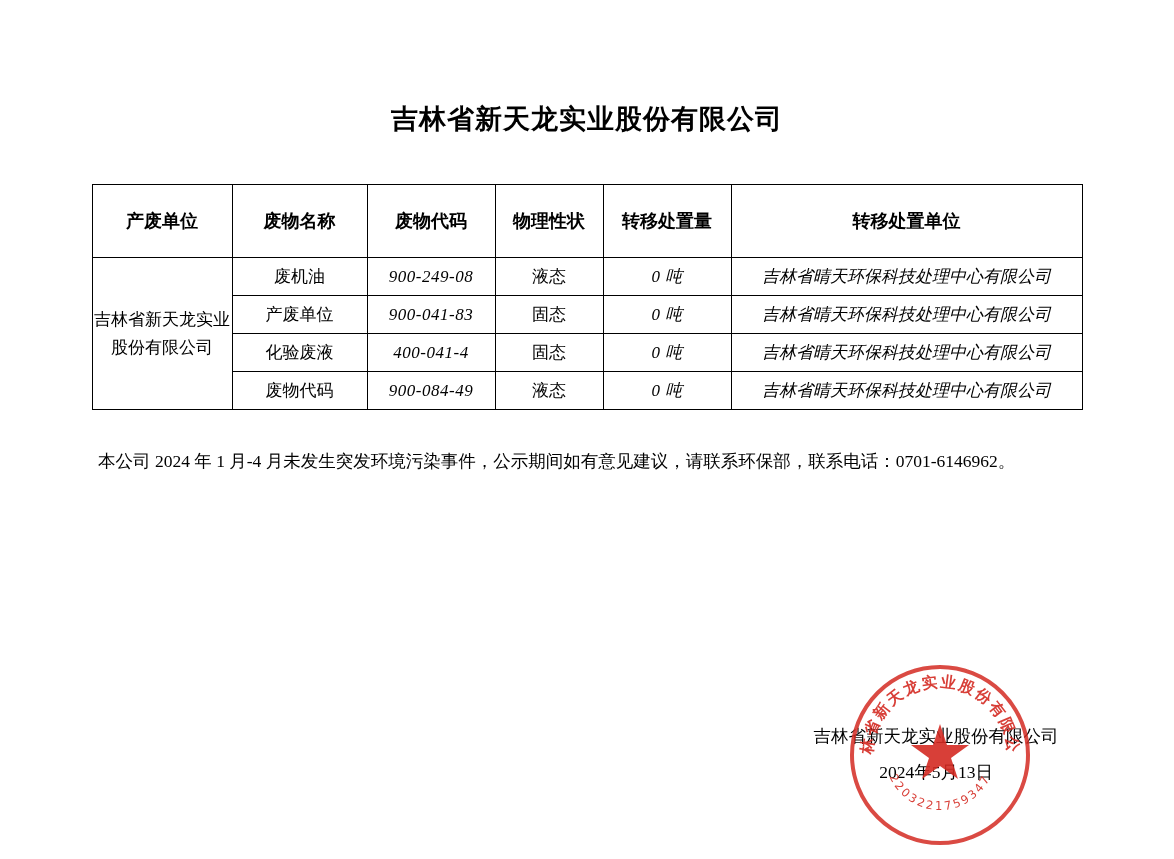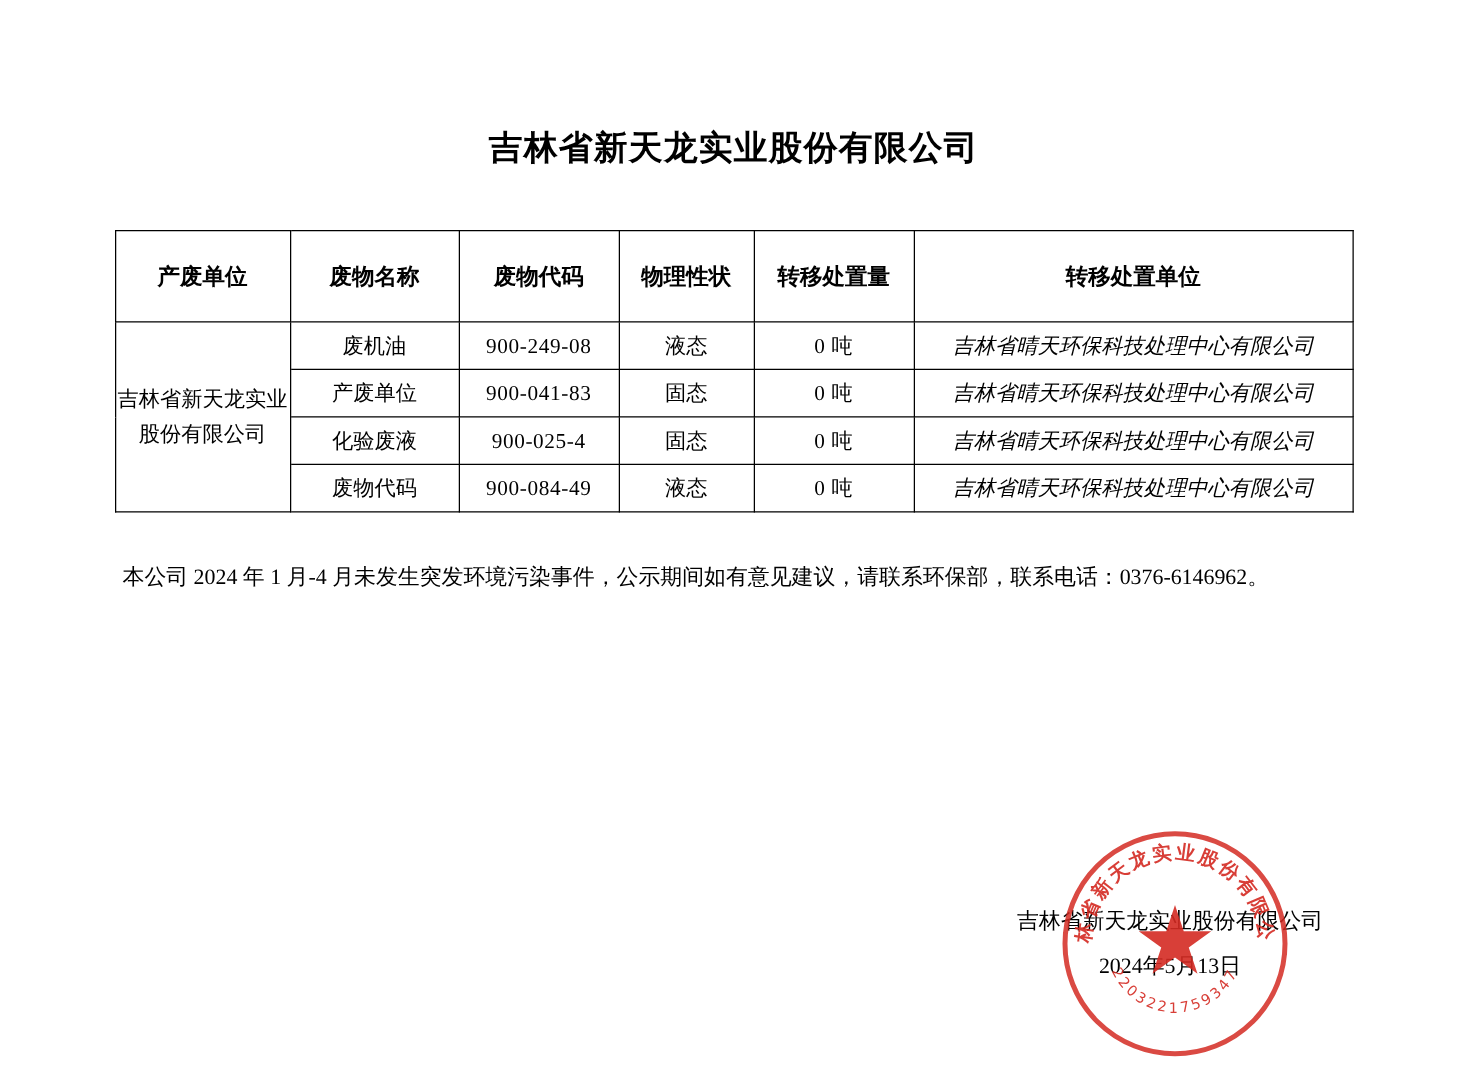--- a/index.html
+++ b/index.html
@@ -59,20 +59,21 @@
     margin-left: 32px;
   }
   td.producer {
     font-size: 17px;
     line-height: 28px;
     padding: 0 14px;
   }
   td.code, td.amount {
     font-family: "Liberation Serif", serif;
     letter-spacing: 0.5px;
+    font-style: italic;
   }
   td.handler {
     font-size: 17px;
     font-style: italic;
   }
   .col-producer { width: 140px; }
   .col-name     { width: 135px; }
   .col-code     { width: 128px; }
   .col-state    { width: 108px; }
   .col-amount   { width: 128px; }
@@ -147,36 +148,36 @@
       </tr>
       <tr>
         <td>产废单位</td>
         <td class="code">900-041-83</td>
         <td>固态</td>
         <td class="amount">0 吨</td>
         <td class="handler">吉林省晴天环保科技处理中心有限公司</td>
       </tr>
       <tr>
         <td>化验废液</td>
-        <td class="code">900-025-4</td>
+        <td class="code">400-041-4</td>
         <td>固态</td>
         <td class="amount">0 吨</td>
         <td class="handler">吉林省晴天环保科技处理中心有限公司</td>
       </tr>
       <tr>
         <td>废物代码</td>
         <td class="code">900-084-49</td>
         <td>液态</td>
         <td class="amount">0 吨</td>
         <td class="handler">吉林省晴天环保科技处理中心有限公司</td>
       </tr>
     </tbody>
   </table>
 
-  <div class="paragraph">本公司 2024 年 1 月-4 月未发生突发环境污染事件，公示期间如有意见建议，请联系环保部，联系电话：0376-6146962。</div>
+  <div class="paragraph">本公司 2024 年 1 月-4 月未发生突发环境污染事件，公示期间如有意见建议，请联系环保部，联系电话：0701-6146962。</div>
 
   <div class="sign-block">
     <div>吉林省新天龙实业股份有限公司</div>
     <div>2024年5月13日</div>
   </div>
 
   <div class="stamp">
     <svg width="190" height="190" viewBox="0 0 190 190" xmlns="http://www.w3.org/2000/svg">
       <defs>
         <path id="arcTop" d="M 27,95 A 68,68 0 0 1 163,95" fill="none"></path>

